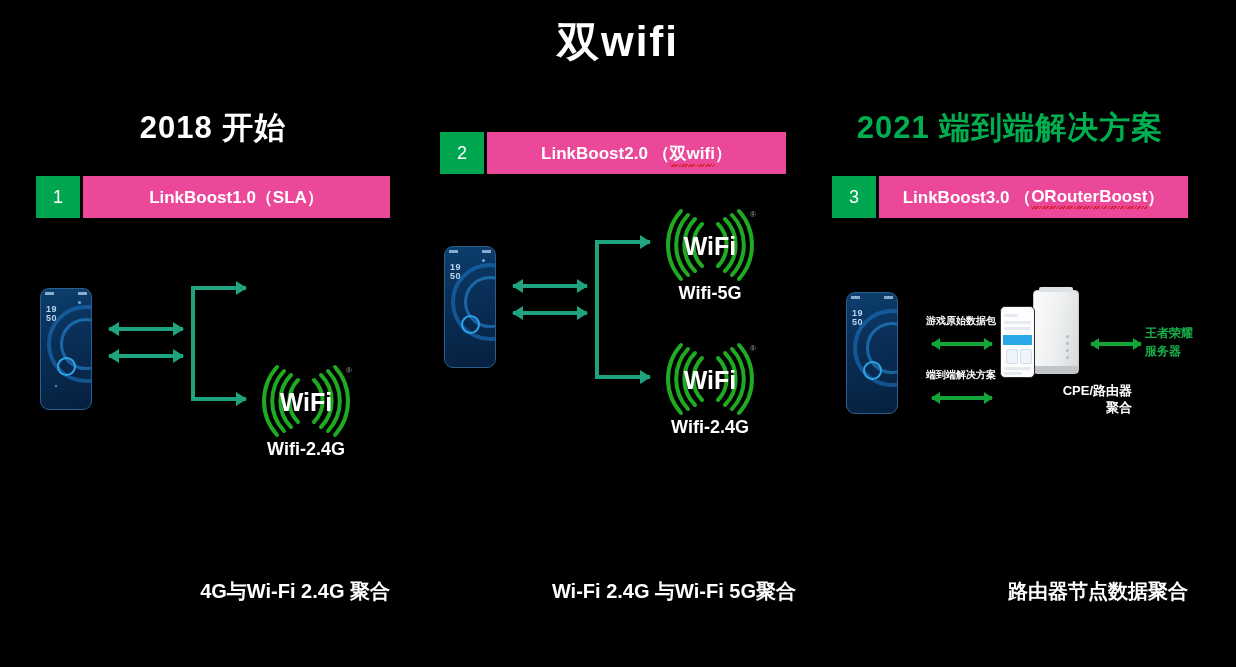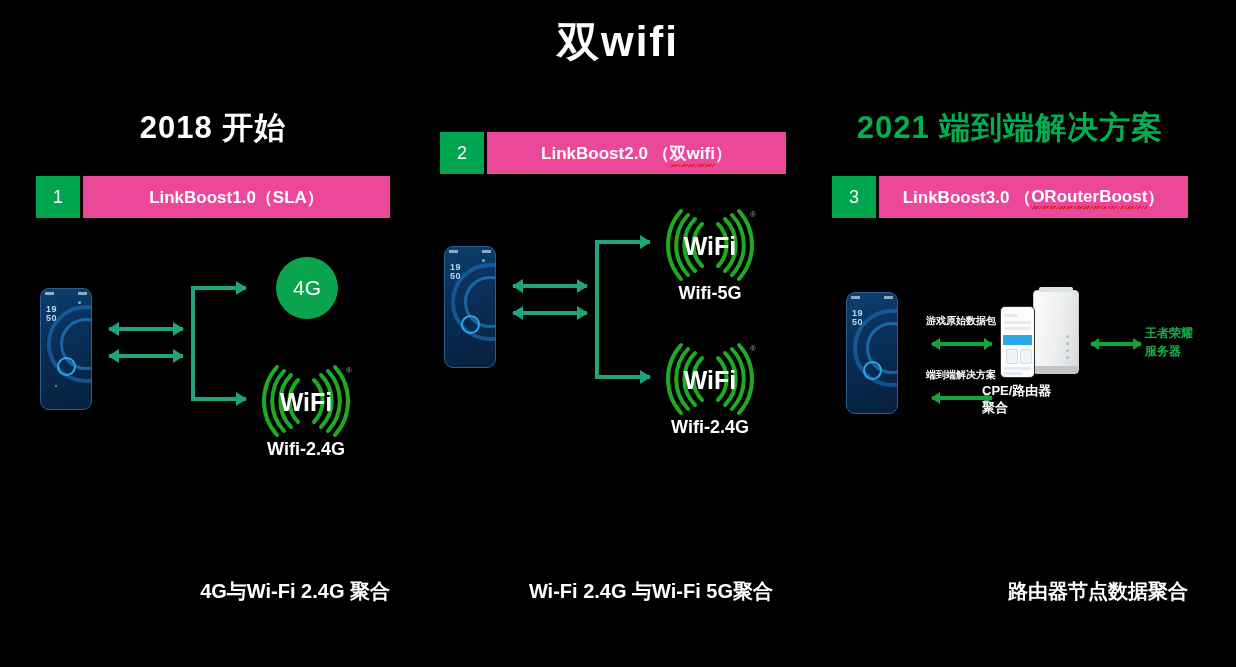--- a/index.html
+++ b/index.html
@@ -169,31 +169,31 @@
     border-radius: 1px;
   }
   .phone-white .band {
     position: absolute; left: 2px; right: 2px; height: 10px; background: #2aa8e8;
   }
   .phone-white .card {
     position: absolute; width: 12px; height: 15px; background: #eef4fa;
     border: .5px solid #cfdded; border-radius: 2px;
   }
   .cpe-cap {
-    position: absolute; text-align: left; color: #ffffff;
+    position: absolute; text-align: right; color: #ffffff;
     font-size: 13px; font-weight: bold; line-height: 17px; white-space: nowrap;
   }
 
   
   .footer {
     position: absolute; top: 578px; text-align: right;
     color: #ffffff; font-size: 20px; font-weight: bold;
   }
   .f1 { left: 36px;  width: 354px; }
-  .f2 { left: 407px; width: 366px; }
+  .f2 { left: 430px; width: 366px; }
   .f3 { left: 832px; width: 356px; }
 </style>
 </head>
 <body>
 
 <div class="slide">
 
   <div class="slide-title">双wifi</div>
 
   <div class="col col-1">
@@ -222,21 +222,20 @@
         <span class="speck" style="width:2px;height:2px;left:14px;top:96px;"></span>
       </div>
 
       <div class="t-arrow both" style="left:73px; top:87px;  width:74px;"></div>
       <div class="t-arrow both" style="left:73px; top:114px; width:74px;"></div>
 
       <div class="bracket" style="left:155px; top:48px; width:0px; height:113px;"></div>
       <div class="t-arrow" style="left:155px; top:46px;  width:55px;"></div>
       <div class="t-arrow" style="left:155px; top:157px; width:55px;"></div>
 
-      <div class="bubble-4g" style="left:240px; top:17px;">4G</div>
 
       <div class="wifi-logo" style="left:222px; top:124px;">
         <svg viewBox="0 0 96 74" width="96" height="74" aria-hidden="true">
           <g fill="none" stroke="#1faa22" stroke-width="4" stroke-linecap="round">
             <path d="M40 16 A30 30 0 0 0 40 58"></path>
             <path d="M33 11 A37 37 0 0 0 33 63"></path>
             <path d="M26 7  A44 44 0 0 0 26 67"></path>
             <path d="M19 3  A51 51 0 0 0 19 71"></path>
             <path d="M56 16 A30 30 0 0 1 56 58"></path>
             <path d="M63 11 A37 37 0 0 1 63 63"></path>

